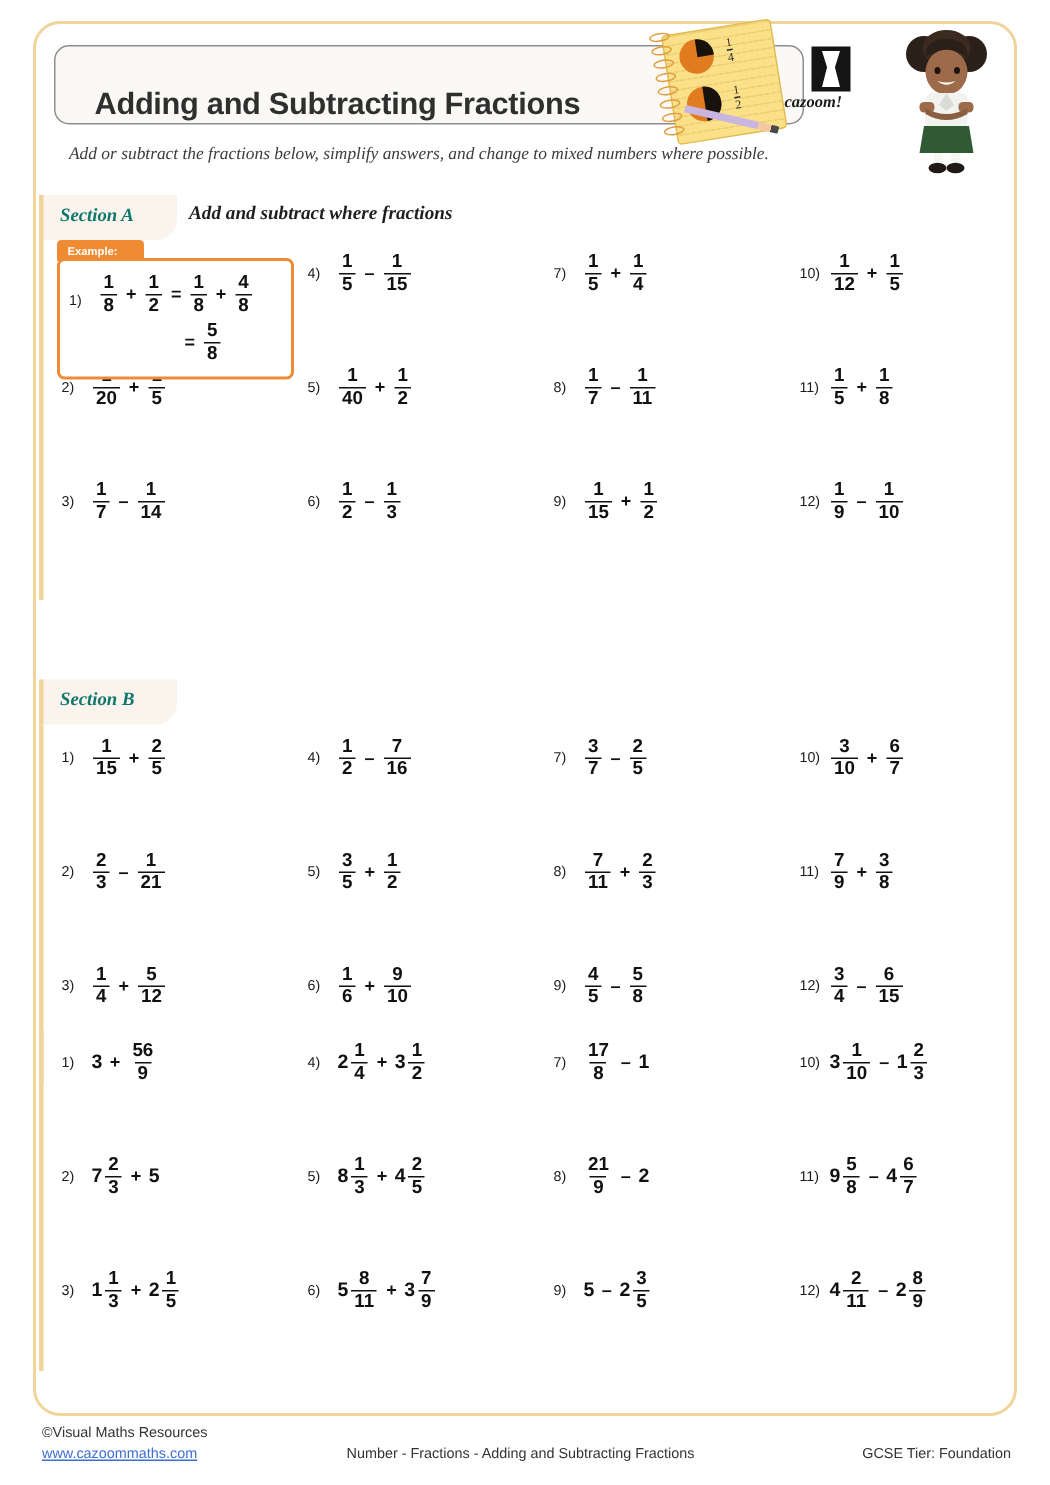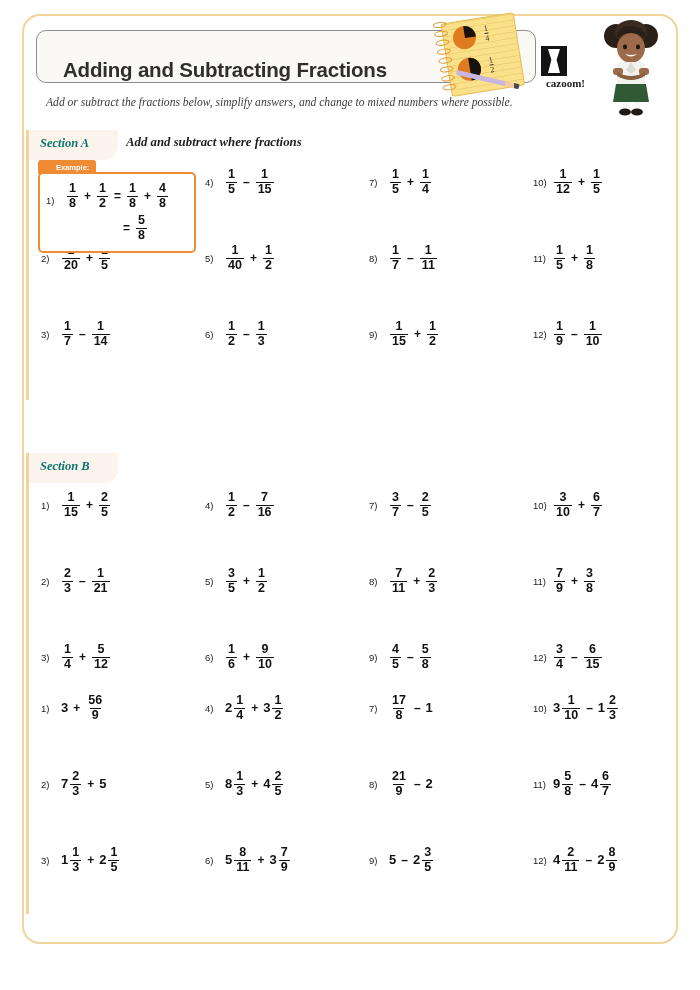--- a/index.html
+++ b/index.html
@@ -98,23 +98,24 @@
     position: absolute; left: 20px; top: 64px;
     width: 64px; height: 5px;
     background: linear-gradient(to right,#c9b6e0 0 78%, #f2c9a0 78% 92%, #4a4a4a 92% 100%);
     transform: rotate(22deg);
     border-radius: 1px;
   }
 
   
   #logo {
     position: absolute;
-    left: 523px; top: 46px;
+    left: 523px; top: 31px;
     width: 62px; height: 50px;
-    text-align: right;
+    text-align: left;
+    font-style: italic;
   }
   #logo-mark {
     width: 26px; height: 30px;
     margin: 0 auto;
     background: #141414;
     position: relative;
   }
   #logo-mark::after {
     content: ""; position: absolute;
     left: 7px; top: 3px; width: 12px; height: 24px;
@@ -222,21 +223,21 @@
     left: 38px; top: 160px;
     width: 158px;
   }
   #example-tag {
     width: 58px; height: 14px;
     background: #ef8b33;
     border-radius: 3px 3px 0 0;
     color: #ffffff;
     font-size: 7.5px; font-weight: bold;
     display: flex; align-items: center;
-    padding-left: 18px;
+    padding-left: 7px;
     position: relative; z-index: 3;
   }
   #example-box {
     border: 2.6px solid #ef8b33;
     border-radius: 5px;
     background: #ffffff;
     padding: 8px 8px 9px 6px;
     margin-top: -2px;
     position: relative; z-index: 2;
   }
@@ -917,14 +918,20 @@
                   <span class="n">8</span>
                   <span class="d">9</span>
                 </span>
               </span>
             </span>
           </div>
         </div>
     </div>
   </div>
 
+  <div id="footer">
+    <div id="f-copy">©Visual Maths Resources</div>
+    <a id="f-url" href="#">www.cazoommaths.com</a>
+    <div id="f-mid">Number - Fractions - Adding and Subtracting Fractions</div>
+    <div id="f-right">GCSE Tier: Foundation</div>
+  </div>
 
 </div>
 
 </body></html>

